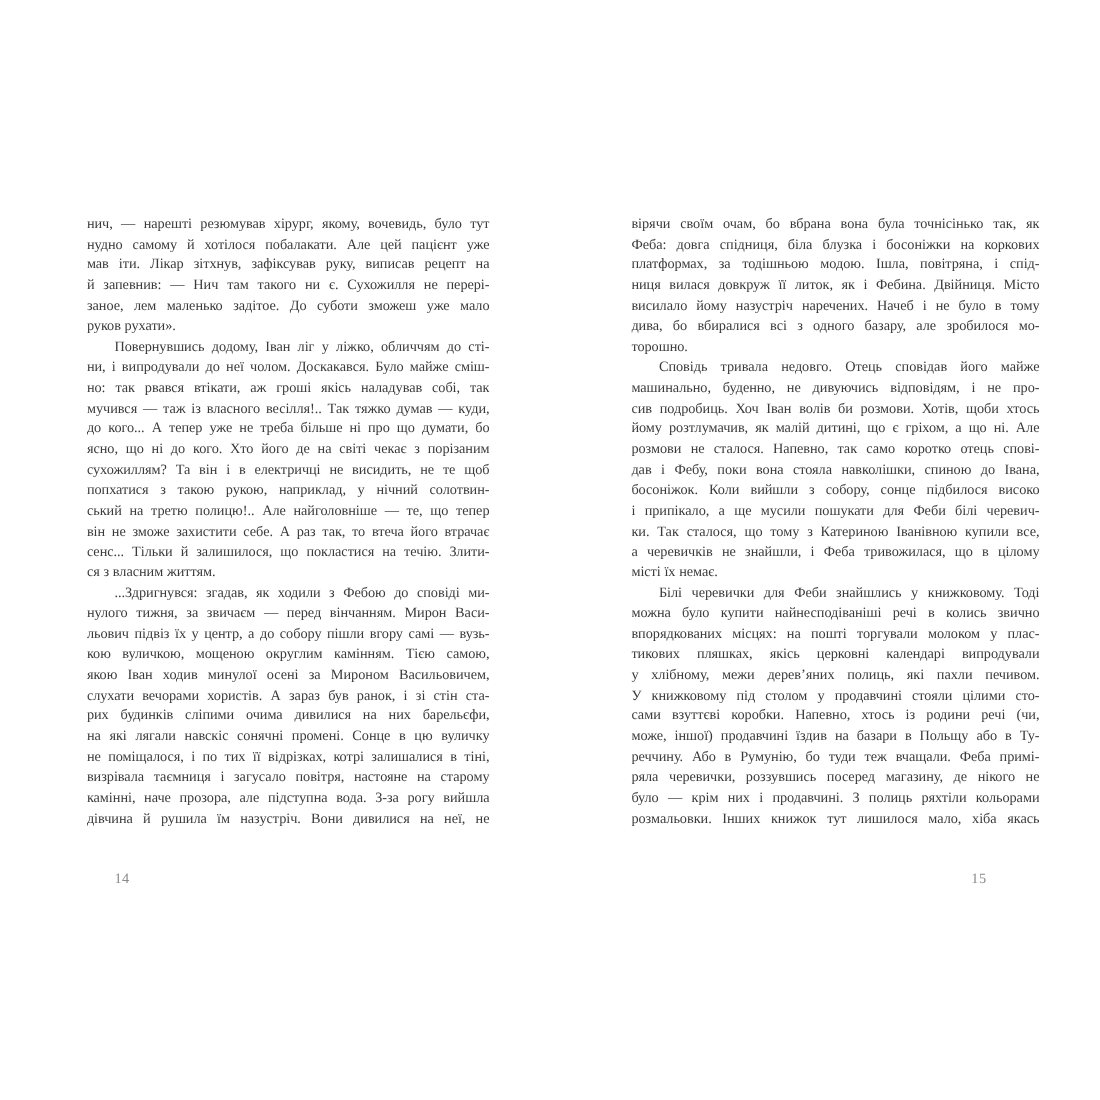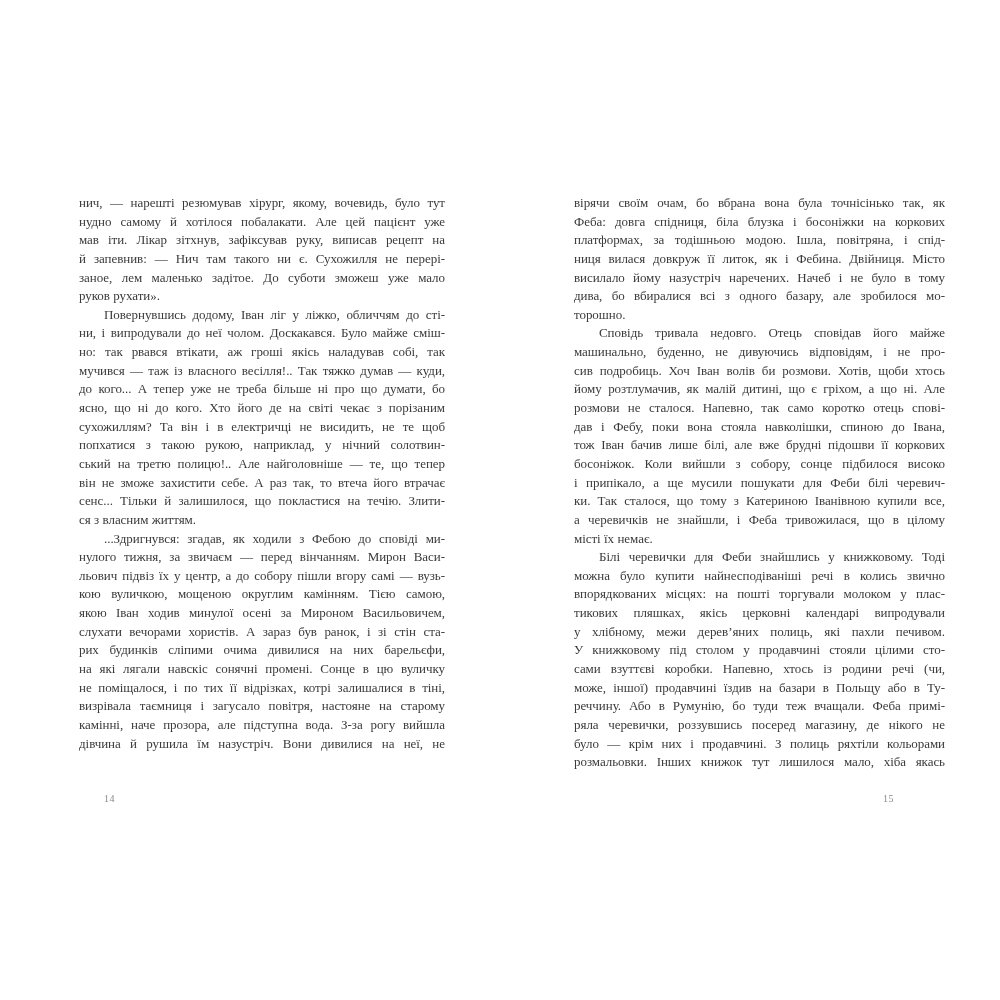--- a/index.html
+++ b/index.html
@@ -32,21 +32,21 @@
     text-align: justify;
     text-align-last: justify;
     letter-spacing: -0.05px;
     word-spacing: 0.2px;
   }
   .line.last { text-align-last: left; }
   .line.indent { text-indent: 25px; }
   .folio {
     position: absolute;
     top: 791px;
-    font-size: 10px;
+    font-size: 13px;
     line-height: 16px;
     color: #8a8a8a;
     letter-spacing: 0.5px;
   }
   #folio-left  { left: 104px; }
   #folio-right { left: 883px; }
 </style>
 </head>
 <body>
 
@@ -92,21 +92,20 @@
       <div class="line">ниця вилася довкруж її литок, як і Фебина. Двійниця. Місто</div>
       <div class="line">висилало йому назустріч наречених. Начеб і не було в тому</div>
       <div class="line">дива, бо вбиралися всі з одного базару, але зробилося мо-</div>
       <div class="line last">торошно.</div>
       <div class="line indent">Сповідь тривала недовго. Отець сповідав його майже</div>
       <div class="line">машинально, буденно, не дивуючись відповідям, і не про-</div>
       <div class="line">сив подробиць. Хоч Іван волів би розмови. Хотів, щоби хтось</div>
       <div class="line">йому розтлумачив, як малій дитині, що є гріхом, а що ні. Але</div>
       <div class="line">розмови не сталося. Напевно, так само коротко отець спові-</div>
       <div class="line">дав і Фебу, поки вона стояла навколішки, спиною до Івана,</div>
-      <div class="line">тож Іван бачив лише білі, але вже брудні підошви її коркових</div>
       <div class="line">босоніжок. Коли вийшли з собору, сонце підбилося високо</div>
       <div class="line">і припікало, а ще мусили пошукати для Феби білі черевич-</div>
       <div class="line">ки. Так сталося, що тому з Катериною Іванівною купили все,</div>
       <div class="line">а черевичків не знайшли, і Феба тривожилася, що в цілому</div>
       <div class="line last">місті їх немає.</div>
       <div class="line indent">Білі черевички для Феби знайшлись у книжковому. Тоді</div>
       <div class="line">можна було купити найнесподіваніші речі в колись звично</div>
       <div class="line">впорядкованих місцях: на пошті торгували молоком у плас-</div>
       <div class="line">тикових пляшках, якісь церковні календарі випродували</div>
       <div class="line">у хлібному, межи дерев’яних полиць, які пахли печивом.</div>

